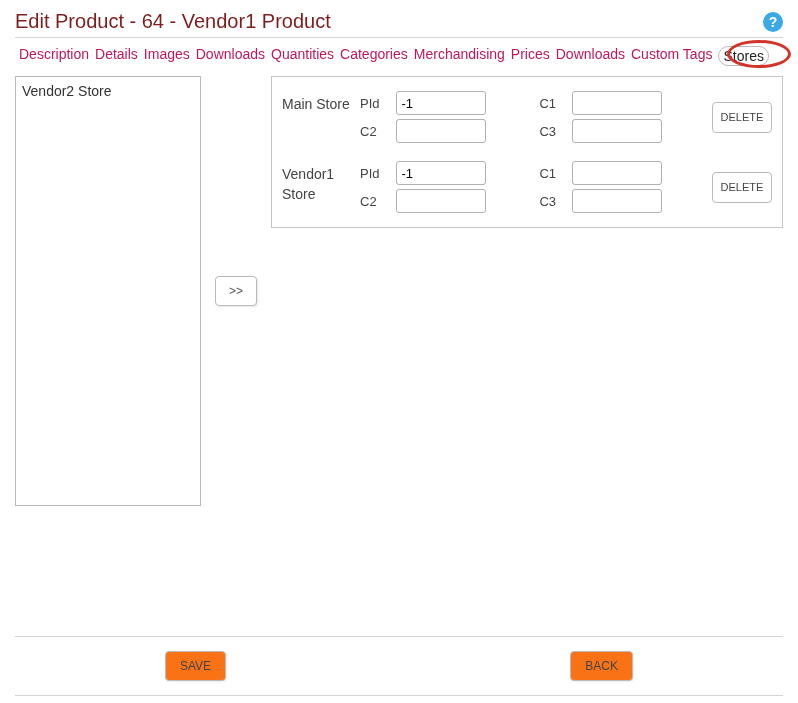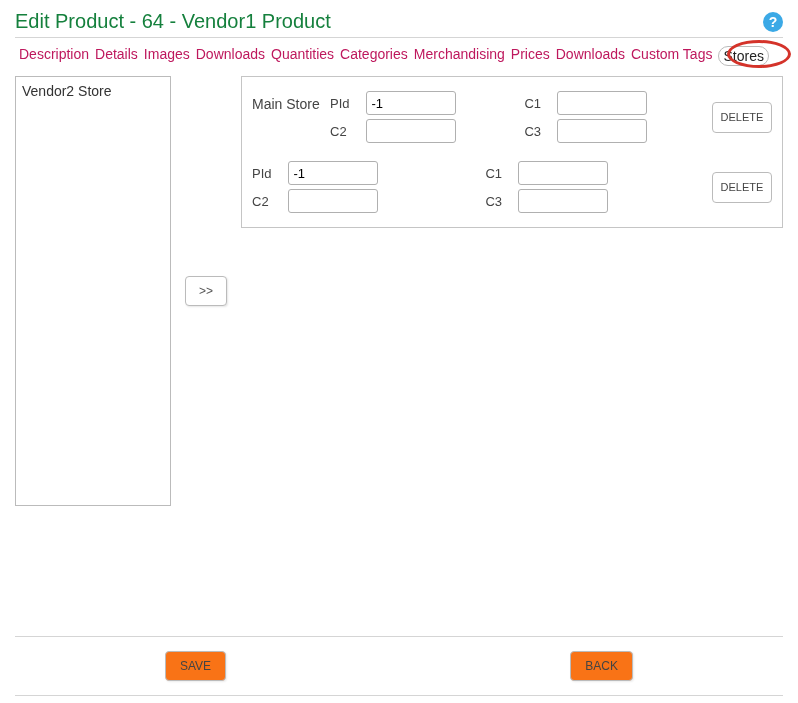--- a/index.html
+++ b/index.html
@@ -17,21 +17,21 @@
     }
     .header-row {
       display: flex;
       justify-content: space-between;
       align-items: center;
       margin-bottom: 4px;
     }
     .page-title {
       font-size: 20px;
       font-weight: normal;
-      color: #15803d;
+      color: #7f1d1d;
     }
     .help-icon {
       width: 20px;
       height: 20px;
       border-radius: 50%;
       background: #3ba9e6;
       color: #fff;
       display: flex;
       align-items: center;
       justify-content: center;
@@ -74,21 +74,21 @@
       border-radius: 50%;
       pointer-events: none;
     }
     .main-area {
       display: flex;
       align-items: flex-start;
       gap: 14px;
       min-height: 520px;
     }
     .list-box {
-      width: 156px;
+      width: 186px;
       height: 430px;
       border: 1px solid #bbb;
       overflow-y: scroll;
       font-size: 14px;
       padding: 4px 6px;
       background: #fff;
     }
     .list-item {
       padding: 2px 0;
       cursor: pointer;
@@ -239,20 +239,21 @@
         <input class="text-input" value="" style="">
         <span class="field-label">C2</span>
         <input class="text-input" value="" style="">
         <span class="field-label">C3</span>
         <input class="text-input" value="" style="">
       </div>
       <button class="delete-btn">DELETE</button>
     </div>
 
     <div class="store-row">
+      <div class="store-name">Vendor1 Store</div>
       <div class="fields-grid">
         <span class="field-label">PId</span>
         <input class="text-input" value="-1" style="">
         <span class="field-label">C1</span>
         <input class="text-input" value="" style="">
         <span class="field-label">C2</span>
         <input class="text-input" value="" style="">
         <span class="field-label">C3</span>
         <input class="text-input" value="" style="">
       </div>

